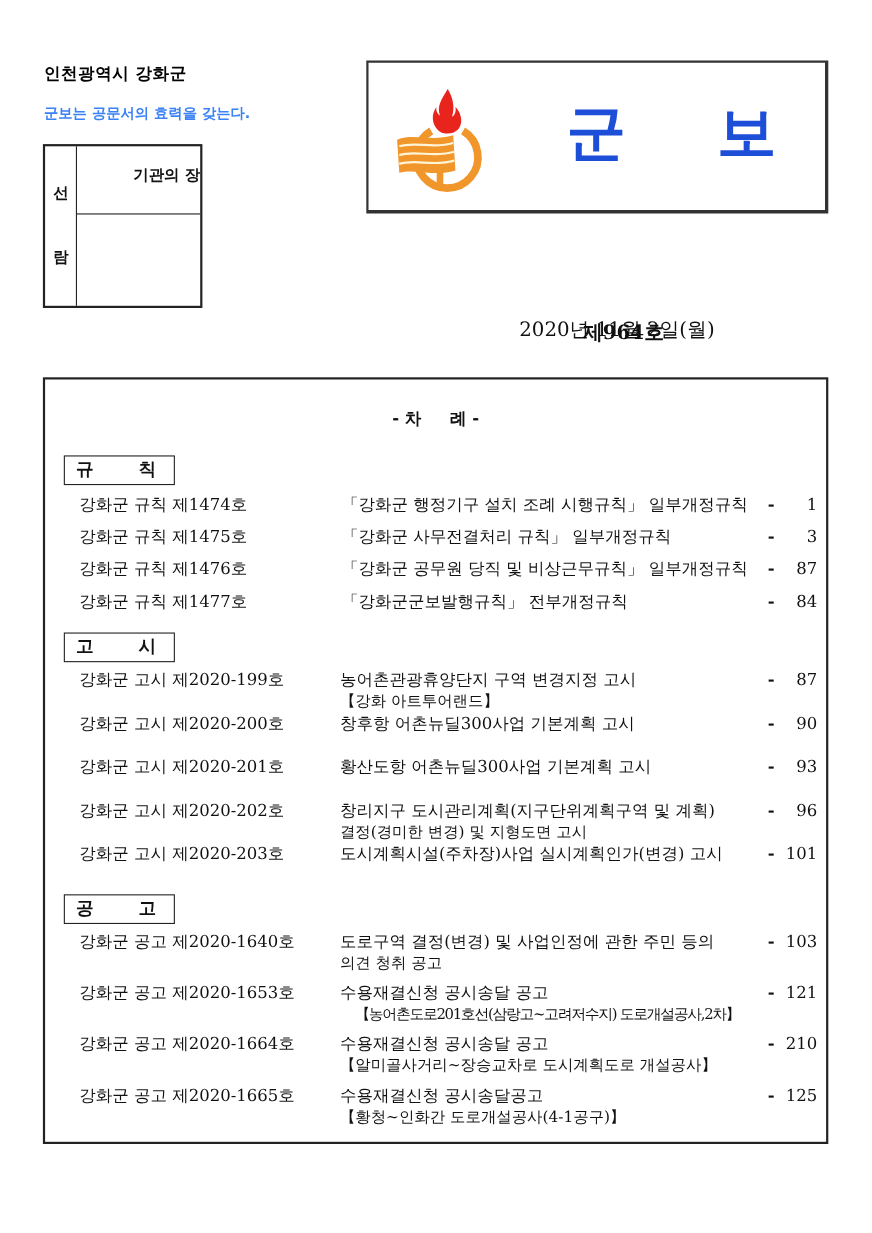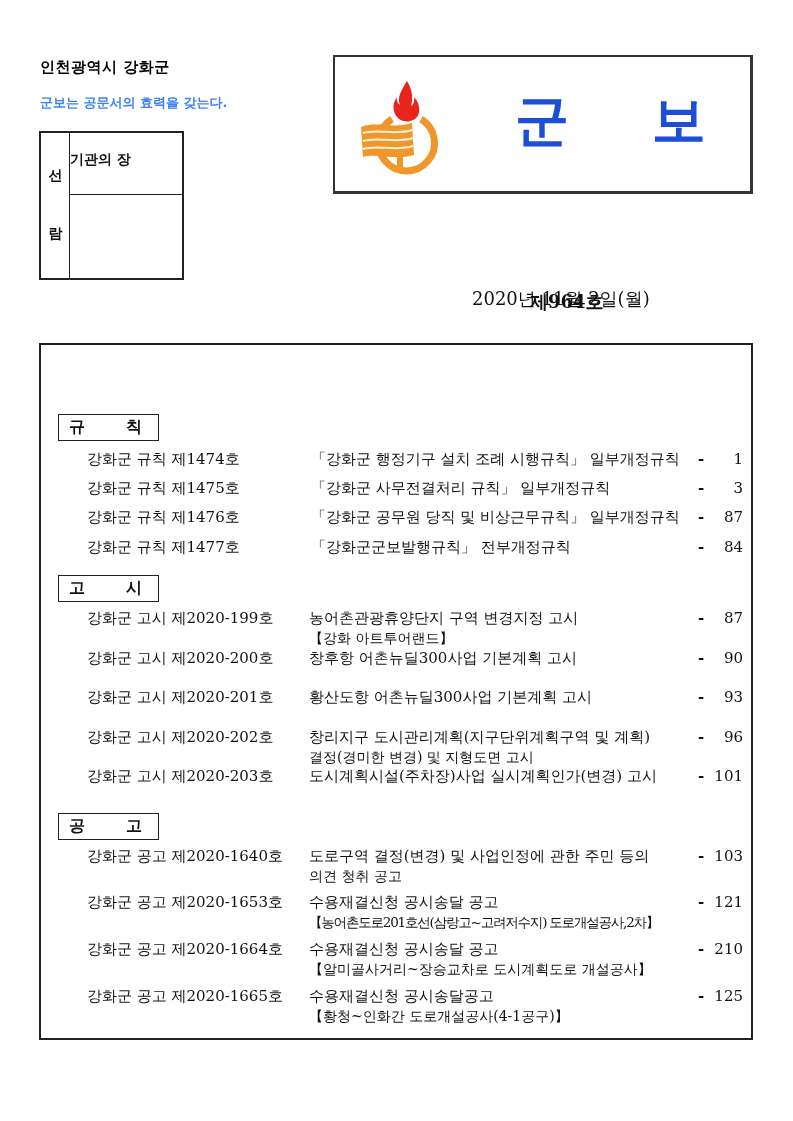--- a/index.html
+++ b/index.html
@@ -8,45 +8,45 @@
 
   .org-title { position: absolute; left: 40px; top: 58px; font-family: "DejaVu Sans", sans-serif; font-weight: bold; font-size: 15px; letter-spacing: 0.5px; color: #000; }
   .org-subtitle { position: absolute; left: 40px; top: 94px; font-family: "DejaVu Sans", sans-serif; font-weight: bold; font-size: 13px; color: #3b82f6; }
 
   .approval-box { position: absolute; left: 39px; top: 131px; width: 145px; height: 149px; border: 2px solid #222; }
   .approval-side { position: absolute; left: 0; top: 0; width: 29px; height: 100%; border-right: 1px solid #222; }
   .approval-side span { position: absolute; left: 0; width: 29px; text-align: center; font-family: "DejaVu Sans", sans-serif; font-weight: bold; font-size: 14px; }
   .approval-side .c1 { top: 34px; }
   .approval-side .c2 { top: 92px; }
   .approval-head { position: absolute; left: 29px; top: 0; right: 0; height: 62px; border-bottom: 1px solid #222; }
-  .approval-head span { position: absolute; left: 0; right: 0; top: 18px; text-align: left; font-family: "DejaVu Sans", sans-serif; font-weight: bold; font-size: 14px; }
+  .approval-head span { position: absolute; left: 0; right: 0; top: 18px; text-align: right; font-family: "DejaVu Sans", sans-serif; font-weight: bold; font-size: 14px; }
   .approval-cell { position: absolute; left: 29px; top: 62px; right: 0; bottom: 0; }
 
   .masthead { position: absolute; left: 333px; top: 55px; width: 420px; height: 139px; border: 2px solid #333; border-right-width: 3px; border-bottom-width: 3px; }
   .logo { position: absolute; left: 22px; top: 20px; width: 90px; height: 98px; }
   .masthead-title { position: absolute; left: 180px; top: 28px; font-family: "DejaVu Sans", sans-serif; font-weight: bold; font-size: 54px; color: #1d4ed8; word-spacing: 60px; letter-spacing: 2px; }
 
   .issue-no { position: absolute; left: 0; width: 1160px; top: 242px; text-align: right; font-size: 18px; font-weight: bold; margin-top: 48px; }
   .issue-date { position: absolute; left: 0; width: 1160px; top: 287px; text-align: center; font-size: 18px; font-weight: normal; }
   .issue-no, .issue-date { width: auto; left: 472px; right: auto; }
   .issue-no { left: 530px; }
 
   .toc-box { position: absolute; left: 39px; top: 343px; width: 714px; height: 697px; border: 2px solid #222; }
   .toc-title { position: absolute; left: 0; right: 0; top: 26px; text-align: center; font-family: "DejaVu Sans", sans-serif; font-weight: bold; font-size: 15px; }
 
   .sec-label { position: absolute; left: 17px; width: 101px; height: 27px; border: 1.5px solid #222; font-family: "DejaVu Sans", sans-serif; font-weight: bold; font-size: 16px; display: flex; justify-content: space-between; align-items: center; padding: 0 16px 0 10px; }
 
   .row { position: absolute; left: 0; right: 0; font-size: 15px; line-height: 22px; }
-  .row .num { position: absolute; left: 31px; white-space: nowrap; margin-left: 15px; }
+  .row .num { position: absolute; left: 31px; white-space: nowrap; }
   .row .title { position: absolute; left: 270px; white-space: nowrap; }
   .row .sub { position: absolute; left: 270px; top: 20px; white-space: nowrap; font-size: 14px; }
   .row .dash { position: absolute; left: 657px; font-weight: bold; }
   .row .page { position: absolute; right: 8px; text-align: right; }
   .row.goshi .title, .row.goshi .sub, .row.gonggo .title, .row.gonggo .sub { left: 268px; }
-  .row .sub.tight { letter-spacing: -1.2px; font-size: 13.5px; }
+  .row .sub.tight { letter-spacing: -1.2px; font-size: 13.5px; margin-left: 14px; }
 </style>
 </head>
 <body>
 
 <div class="org-title">인천광역시 강화군</div>
 <div class="org-subtitle">군보는 공문서의 효력을 갖는다.</div>
 
 <div class="approval-box">
   <div class="approval-side">
     <span class="c1">선</span>
@@ -68,20 +68,21 @@
     <path d="M6 72 C22 67 36 75 56 69" fill="none" stroke="#fff4d6" stroke-width="2"></path>
     <rect x="40" y="76" width="6" height="16" fill="#f0962a"></rect>
   </svg>
   <div class="masthead-title">군 보</div>
 </div>
 
 <div class="issue-no">제964호</div>
 <div class="issue-date">2020년 11월 2일(월)</div>
 
 <div class="toc-box">
+  <div class="toc-title" style="white-space:pre;">- 차     례 -</div>
 
   <div class="sec-label" style="top:69px;">
     <span>규</span>
     <span>칙</span>
   </div>
   <div class="row" style="top:103px;">
     <span class="num">강화군 규칙 제1474호</span>
     <span class="title">「강화군 행정기구 설치 조례 시행규칙」 일부개정규칙</span>
     <span class="dash">-</span>
     <span class="page">1</span>

